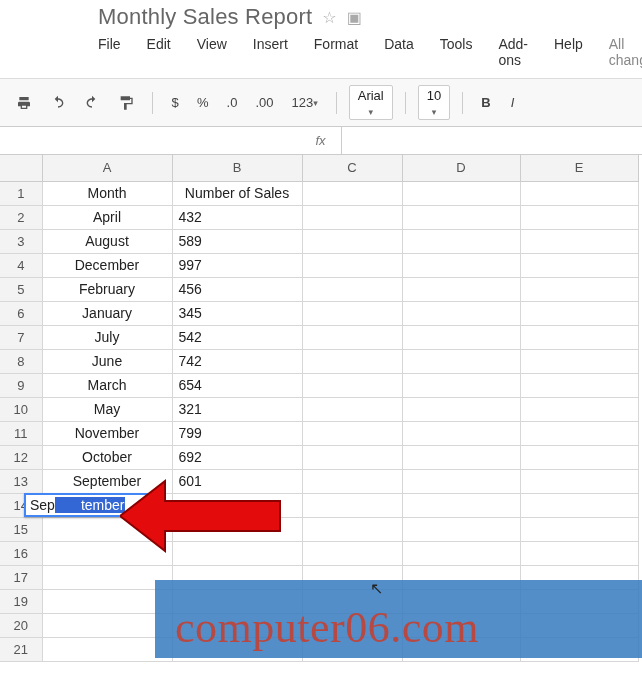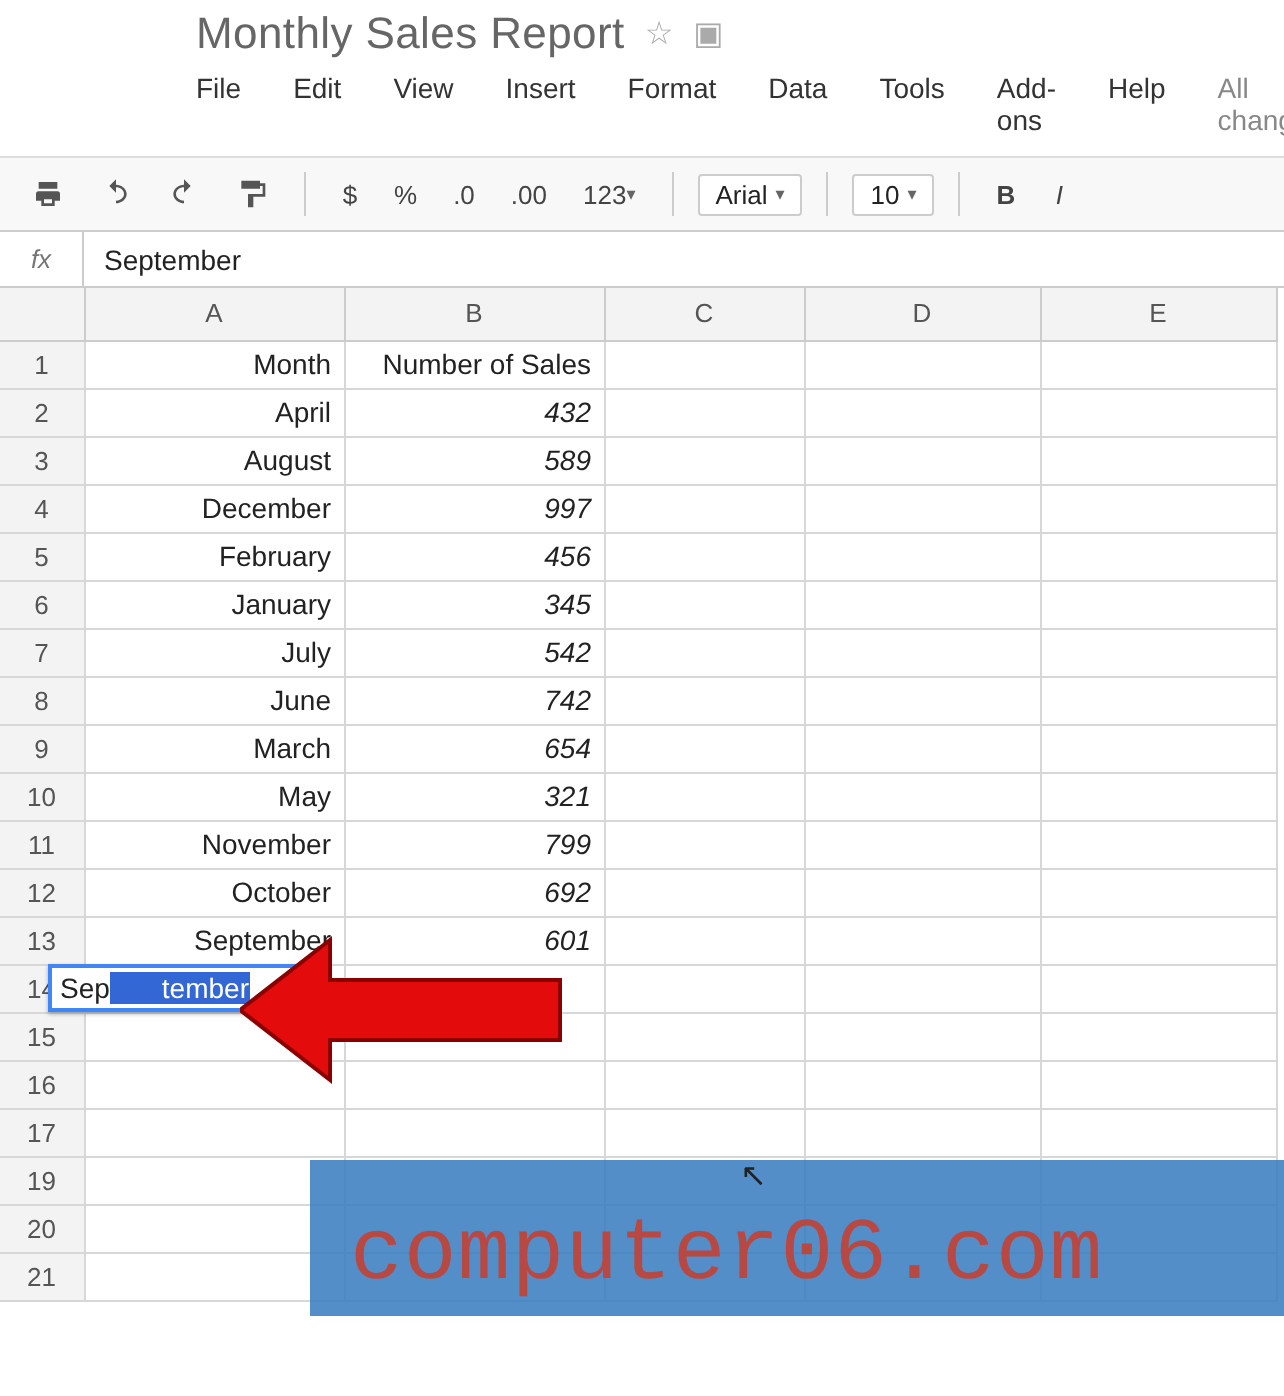--- a/index.html
+++ b/index.html
@@ -50,31 +50,32 @@
     cursor:pointer;
     border-radius:2px;
     display:inline-flex;
     align-items:center;
     justify-content:center;
     min-width:20px;
   }
   .font-select, .size-select {
     display:flex; align-items:center; gap:4px;
     padding:2px 8px; border:1px solid #ccc; border-radius:2px;
-    background:#fff; font-size:13px;
+    background:#fff; font-size:13px;flex-direction:column;
   }
   .caret { font-size:9px; color:#666; }
   .bold { font-weight:bold; }
   .italic { font-style:italic; }
   .formula-bar {
     display:flex;
     align-items:center;
     border-bottom: 1px solid #ccc;
     font-size:14px;
     height:28px;
+    flex-direction:column;
   }
   .fx-label {
     width:42px; text-align:center;
     font-style:italic; color:#777;
     border-right:1px solid #ccc;
     height:100%; line-height:28px;
     font-size:13px;
   }
   .fx-value { padding-left:10px; color:#222; }
   .sheet {
@@ -113,22 +114,22 @@
   }
   tbody th.rowhead {
     width:42px;
     background:#f3f3f3;
     border-left:none;
     text-align:center;
     font-weight:normal;
     color:#555;
     font-size:13px;
   }
-  td.num { text-align:right;font-style:italic; }
-  td.txt { text-align:right;margin-top:24px; }
+  td.num { text-align:left; }
+  td.txt { text-align:center;margin-top:24px; }
   .editing-cell {
     position:absolute;
     left:24px;
     top: 340px; 
     width:130px;
     height:24px;
     border:2px solid #4285f4;
     background:#fff;
     box-shadow:0 1px 2px rgba(0,0,0,0.3);
     display:flex;
@@ -149,21 +150,21 @@
     position:absolute;
     left:155px; right:0; bottom:40px;
     height:78px;
     background:#3b7ec1;
     opacity:0.88;
   }
   .watermark-text {
     position:absolute;
     left:175px; bottom:45px;
     font-size:44px;
-    font-family:Liberation Mono, monospace;
+    font-family:Liberation Serif, serif;
     color:#b74942;
     font-weight:400;
     letter-spacing:0.5px;
     pointer-events:none;
   }
   .cursor-icon {
     position:absolute;
     left:370px; bottom:100px;
     font-size:16px; color:#222;
   }

